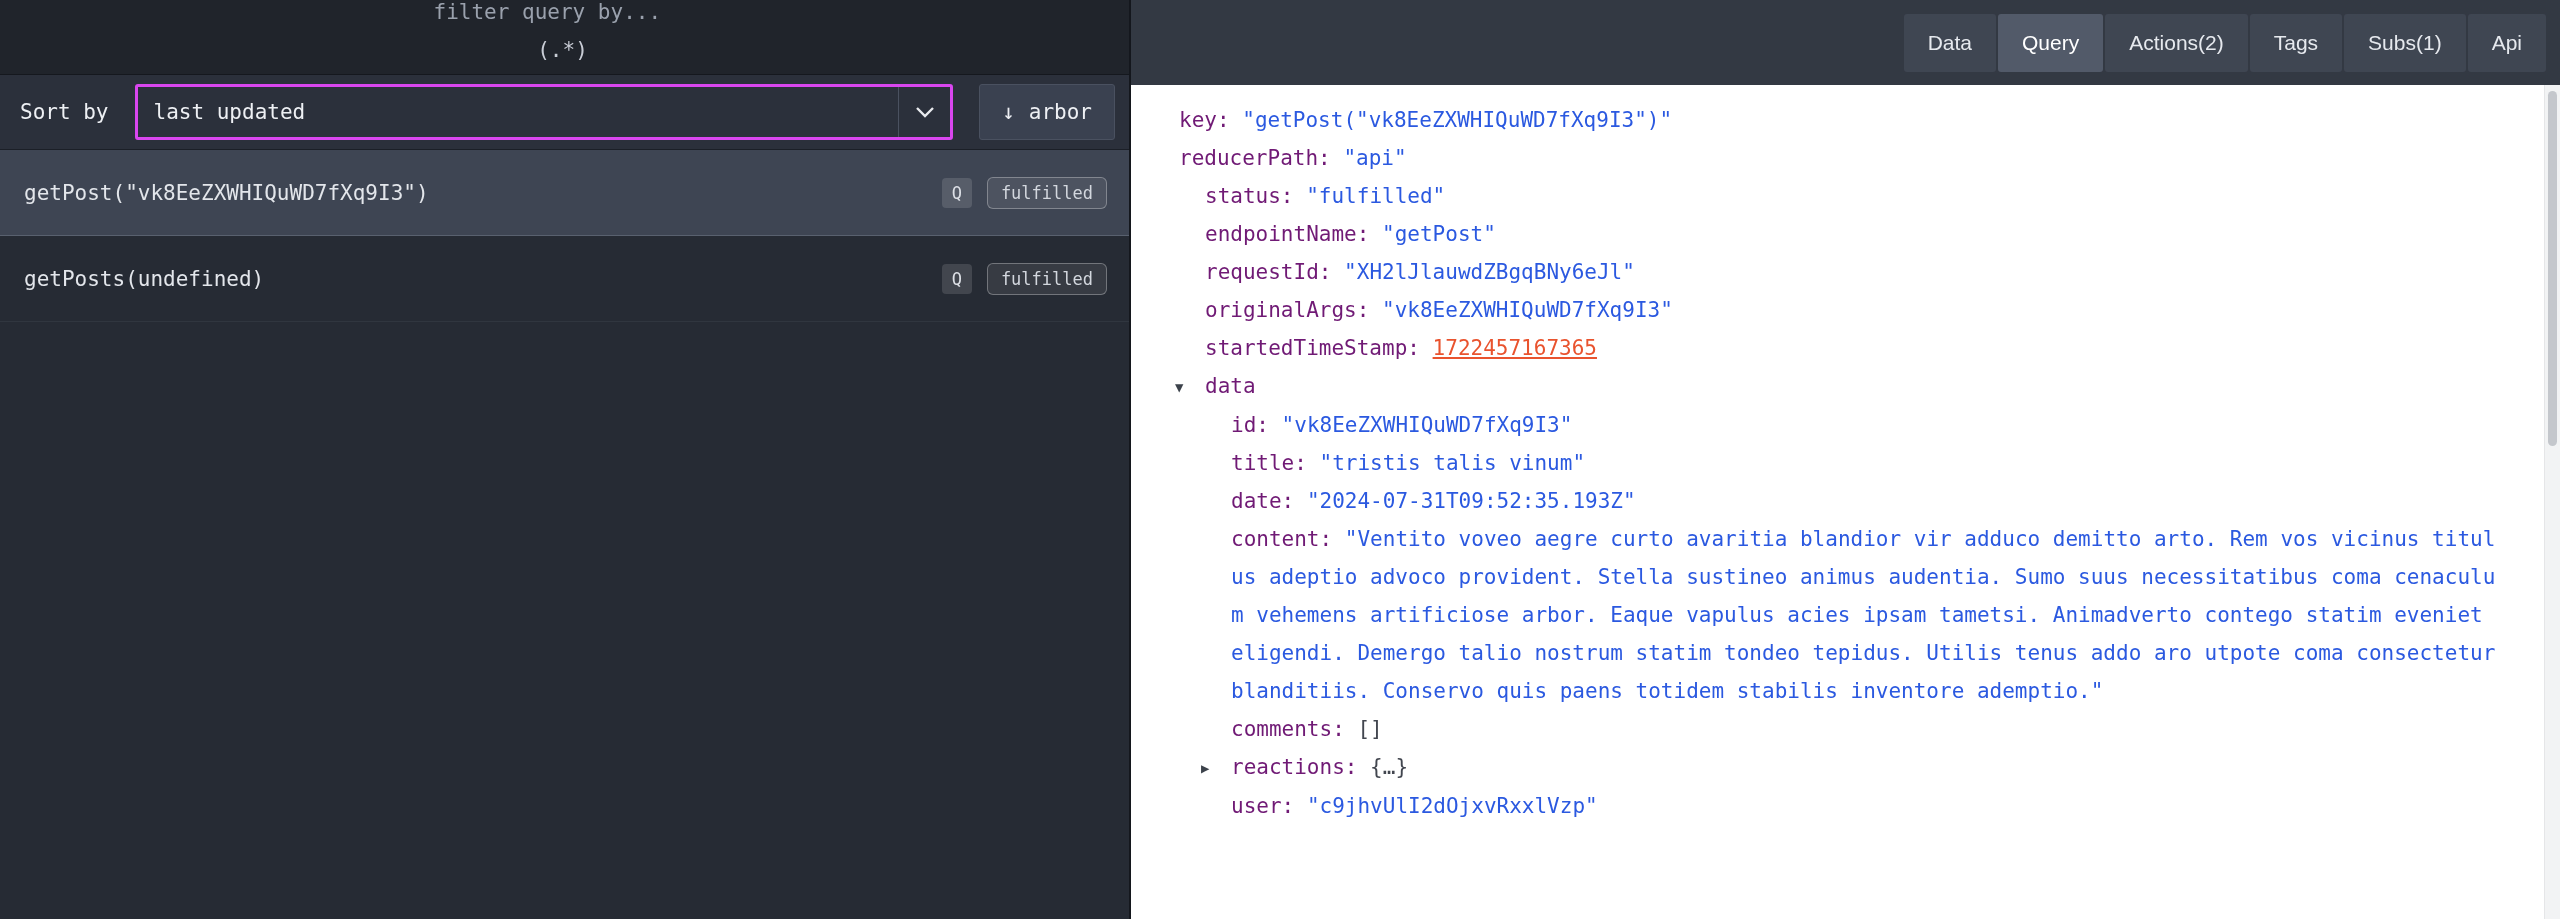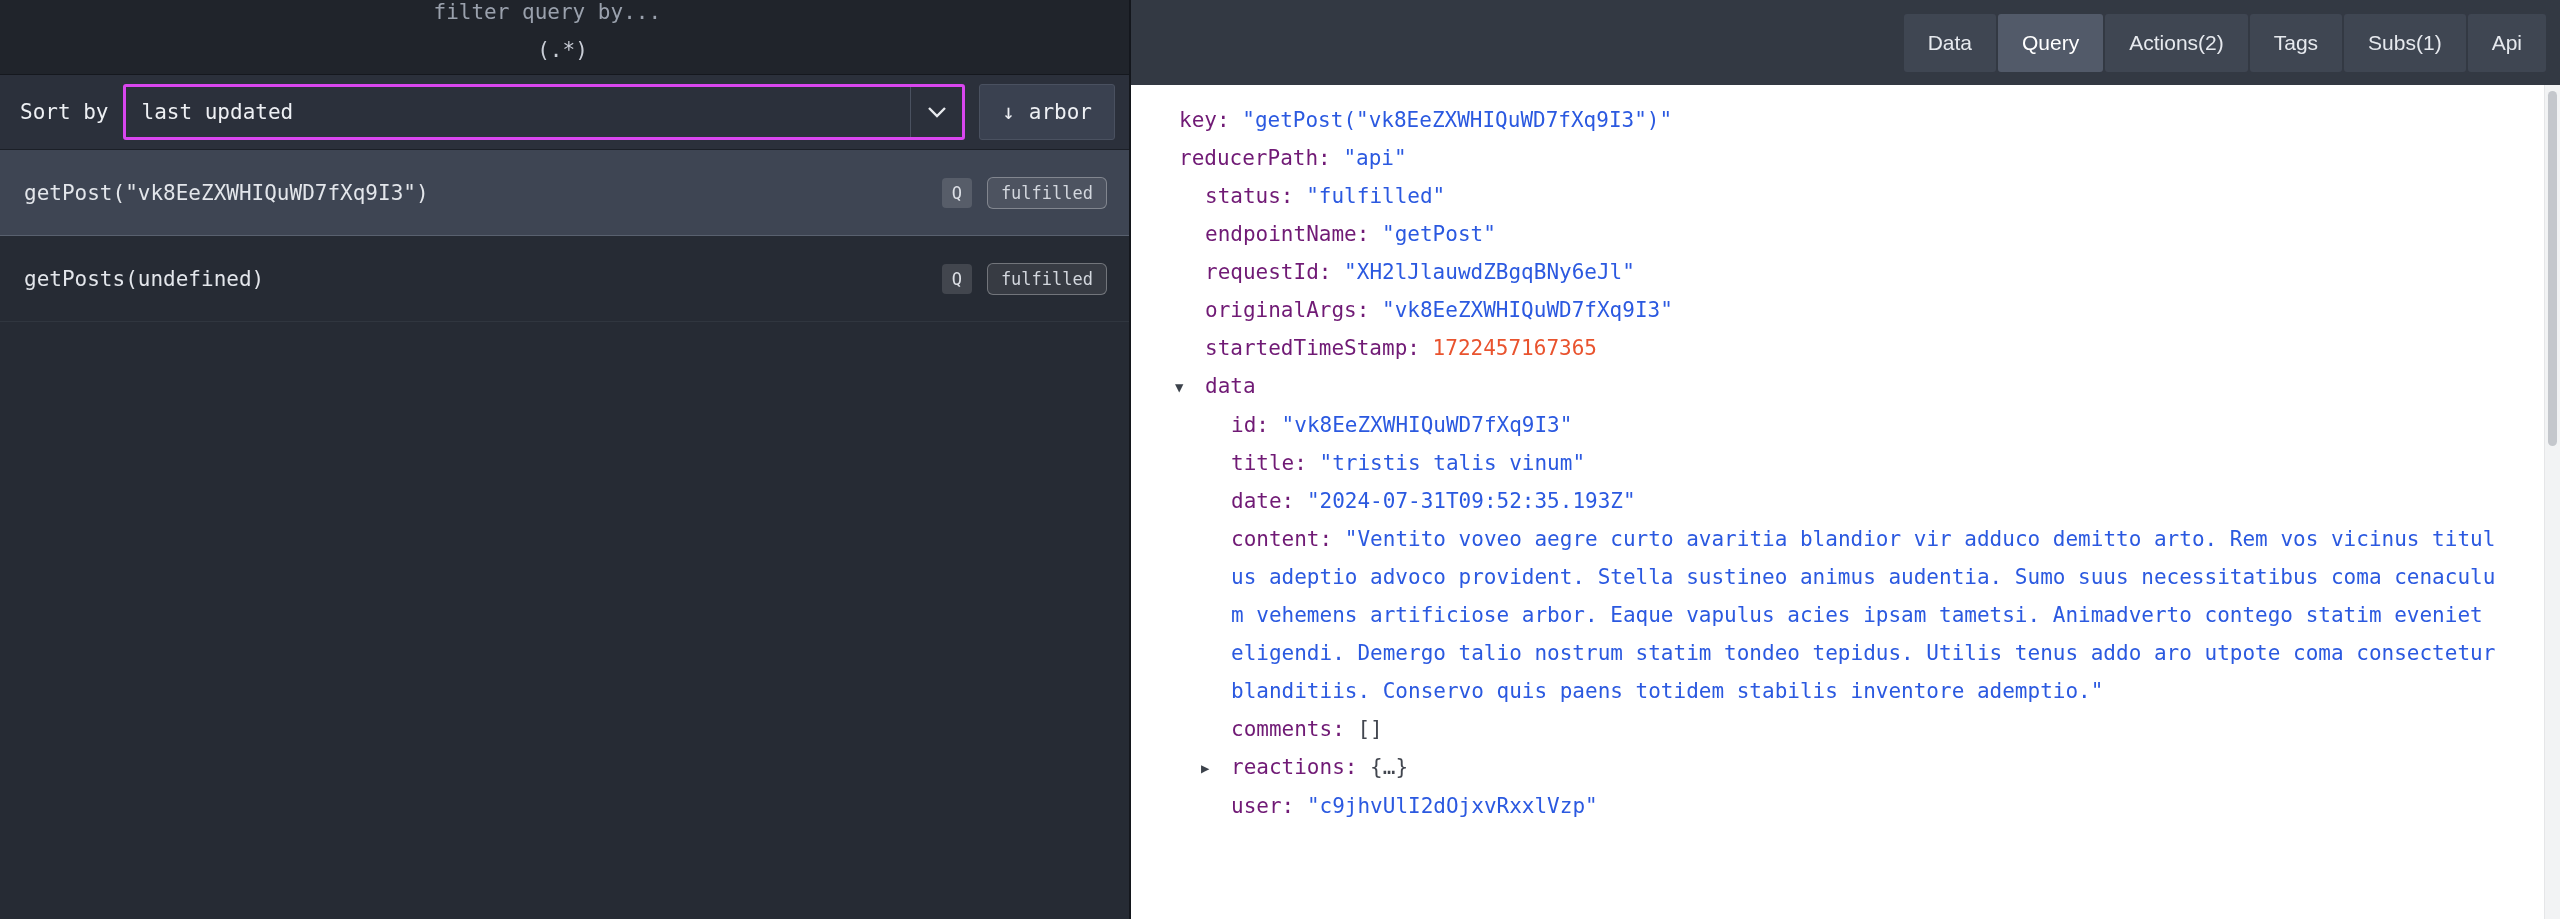--- a/index.html
+++ b/index.html
@@ -19,21 +19,21 @@
                   font: 21px "DejaVu Sans Mono", monospace; cursor: pointer; margin-right: 4px; }
   .select-box { display: flex; align-items: stretch; border: 3px solid #d946ef;
                 background: #2b303b; height: 56px; border-radius: 3px; overflow: hidden; }
   .filter-select { width: 455px; min-width: 455px; }
   .sort-select { flex: 1; }
   .select-value { flex: 1; display: flex; align-items: center; padding: 0 16px;
                   color: #eef0f4; font-size: 21px; white-space: nowrap; overflow: hidden; }
   .chevron-cell { width: 52px; border-left: 1px solid #4a5160;
                   display: flex; align-items: center; justify-content: center; }
   .sort-bar { height: 75px; background: #2b303b; border-bottom: 1px solid #1b1f27;
-              display: flex; align-items: center; padding: 16px 14px; gap: 14px; }
+              display: flex; align-items: center; padding: 16px 14px; gap: 26px; }
   .sort-label { color: #eef0f4; font-size: 21px; white-space: nowrap; padding-left: 6px; }
   .desc-button { height: 56px; display: flex; align-items: center; gap: 14px; padding: 0 22px;
                  background: #3a4150; border: 1px solid #4a5160; border-radius: 3px;
                  color: #eef0f4; font: 21px "DejaVu Sans Mono", monospace; cursor: pointer; }
   .query-list { flex: 1; overflow: hidden; }
   .query-row { height: 86px; display: flex; align-items: center; padding: 0 22px 0 24px;
                border-bottom: 1px solid #30363f; cursor: pointer; }
   .query-row.selected { background: #3e4553; border-bottom: 1px solid #59616f; }
   .query-label { flex: 1; color: #e3e6eb; font-size: 21px; white-space: nowrap; overflow: hidden; }
   .badges { display: flex; align-items: center; gap: 15px; }
@@ -51,21 +51,21 @@
          background: #3f4652; color: #e6e9ee; border: none; border-radius: 3px;
          font: 21px "Liberation Sans", sans-serif; cursor: pointer; }
   .tab.selected { background: #525a69; color: #ffffff; }
   .tree { flex: 1; padding: 16px 60px 0 0; overflow: hidden;
           font: 21px/38px "DejaVu Sans Mono", monospace; }
   .tree-line { min-height: 38px; }
   .arrow { display: inline-block; width: 30px; margin-left: -30px; color: #3c424b;
            font-size: 14px; vertical-align: 1px; cursor: pointer; }
   .tree-key { color: #701a75; }
   .val-string { color: #2b59e0; word-break: break-all; }
-  .val-number { color: #e9532e; }
+  .val-number { color: #e9532e; text-decoration: underline; }
   .val-plain  { color: #42464f; }
   .scrollbar { position: absolute; top: 85px; right: 0; bottom: 0; width: 16px;
                background: #f2f3f4; border-left: 1px solid #e5e6e8; }
   .scroll-thumb { position: absolute; top: 6px; left: 3px; right: 3px; height: 355px;
                   background: #c4c7cc; border-radius: 6px; }
 </style>
 </head>
 <body>
 
 <div class="app">

